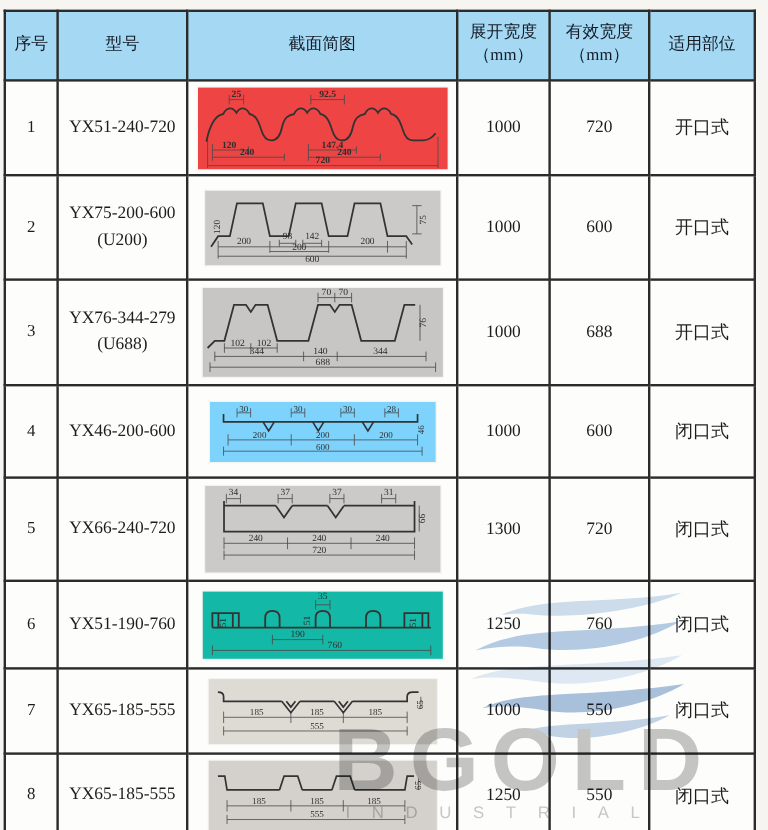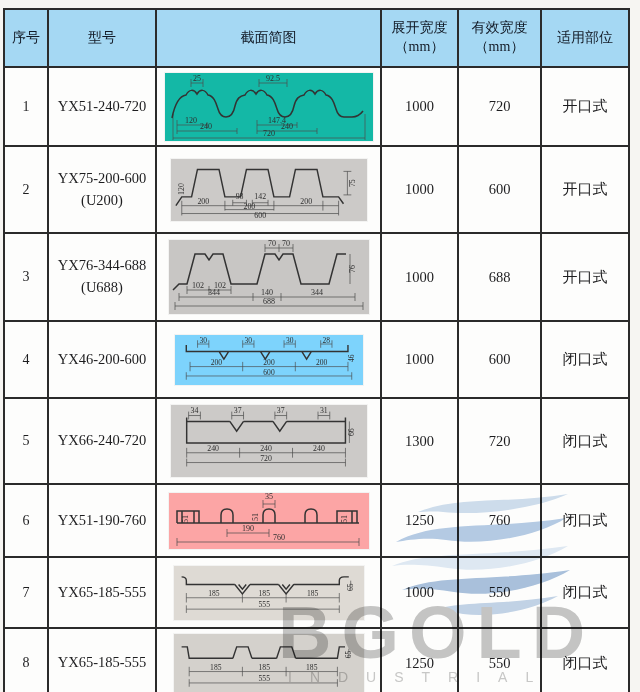--- a/index.html
+++ b/index.html
@@ -96,21 +96,21 @@
       </tr>
   </thead>
   <tbody>
   <tr>
     <td class="c-no">1</td>
     <td class="c-model">
       <div>YX51-240-720</div>
       <div class="model-sub"></div>
     </td>
     <td class="c-diagram">
-      <div class="diagram" style="background: #14b8a6;"><svg width="208" height="68" viewBox="0 0 200 68">
+      <div class="diagram" style="background: #ef4444; font-weight: bold;"><svg width="208" height="68" viewBox="0 0 200 68">
               <path d="M22,10 L34,10 M22,6 L22,14 M34,6 L34,14 M90,10 L118,10 M90,6 L90,14 M118,6 L118,14 M8,52 L38,52 M88,52 L128,52 M8,58 L68,58 M88,58 L148,58 M4,65 L196,65 M8,47 L8,61 M38,49 L38,55 M68,55 L68,61 M88,47 L88,61 M128,49 L128,55 M148,55 L148,61 M4,41 L4,67 M196,41 L196,67" fill="none" stroke="#4a4a4a" stroke-width="0.7"></path>
               <path d="M3,45 C6,30 11,23 17,22 C20,16 25,16 28,21 C31,16 36,16 39,22 C45,23 47,30 49,36 C51,43 54,44 57,44 C63,44 65,38 66,33 C68,25 71,23 76,22 C79,16 84,16 87,21 C90,16 95,16 98,22 C104,23 106,30 108,36 C110,43 113,44 116,44 C122,44 124,38 125,33 C127,25 130,23 135,22 C138,16 143,16 146,21 C149,16 154,16 157,22 C163,23 165,30 167,36 C169,43 172,44 175,44 L183,44 C188,44 191,42 194,38" fill="none" stroke="#333" stroke-width="1.5"></path>
               <text class="dim-label" x="28" y="8" text-anchor="middle">25</text>
               <text class="dim-label" x="104" y="8" text-anchor="middle">92.5</text>
               <text class="dim-label" x="22" y="50" text-anchor="middle">120</text>
               <text class="dim-label" x="108" y="50" text-anchor="middle">147.4</text>
               <text class="dim-label" x="37" y="56" text-anchor="middle">240</text>
               <text class="dim-label" x="118" y="56" text-anchor="middle">240</text>
               <text class="dim-label" x="100" y="63" text-anchor="middle">720</text>
             </svg></div>
@@ -141,21 +141,21 @@
             </svg></div>
     </td>
     <td class="c-num">1000</td>
     <td class="c-num">600</td>
     <td class="c-type">开口式</td>
   </tr>
 
   <tr>
     <td class="c-no">3</td>
     <td class="c-model">
-      <div>YX76-344-688</div>
+      <div>YX76-344-279</div>
       <div class="model-sub">(U688)</div>
     </td>
     <td class="c-diagram">
       <div class="diagram" style="background: rgb(200, 198, 196);"><svg width="200" height="74" viewBox="0 0 200 74">
               <path d="M96,8 L124,8 M96,4 L96,12 M110,4 L110,12 M124,4 L124,12 M18,50 L62,50 M18,46 L18,54 M40,46 L40,54 M62,46 L62,54 M10,57 L186,57 M10,53 L10,61 M84,53 L84,61 M112,53 L112,61 M186,53 L186,61 M6,66 L194,66 M6,62 L6,70 M194,62 L194,70 M181,14 L181,44" fill="none" stroke="#4a4a4a" stroke-width="0.7"></path>
               <path d="M4,50 L10,44 L18,44 L26,14 L36,14 L40,20 L44,14 L54,14 L62,44 L88,44 L96,14 L106,14 L110,20 L114,14 L124,14 L132,44 L160,44 L168,14 L177,14" fill="none" stroke="#333" stroke-width="1.5"></path>
               <text class="dim-label" x="103" y="6" text-anchor="middle">70</text>
               <text class="dim-label" x="117" y="6" text-anchor="middle">70</text>
               <text class="dim-label" x="29" y="48" text-anchor="middle">102</text>
               <text class="dim-label" x="51" y="48" text-anchor="middle">102</text>
@@ -223,21 +223,21 @@
     <td class="c-type">闭口式</td>
   </tr>
 
   <tr>
     <td class="c-no">6</td>
     <td class="c-model">
       <div>YX51-190-760</div>
       <div class="model-sub"></div>
     </td>
     <td class="c-diagram">
-      <div class="diagram" style="background: #fca5a5;"><svg width="200" height="56" viewBox="0 0 200 56">
+      <div class="diagram" style="background: #14b8a6;"><svg width="200" height="56" viewBox="0 0 200 56">
               <path d="M94,11 L106,11 M94,7 L94,15 M106,7 L106,15 M58,40 L100,40 M58,36 L58,44 M100,36 L100,44 M8,49 L190,49 M8,45 L8,53 M190,45 L190,53" fill="none" stroke="#4a4a4a" stroke-width="0.7"></path>
               <path d="M8,30 L190,30 M8,30 L8,18 L30,18 L30,30 M13,18 L13,30 M25,18 L25,30 M52,30 L52,22 Q52,16 58,16 Q64,16 64,22 L64,30 M94,30 L94,22 Q94,16 100,16 Q106,16 106,22 L106,30 M136,30 L136,22 Q136,16 142,16 Q148,16 148,22 L148,30 M168,30 L168,18 L188,18 L188,30 M183,18 L183,30" fill="none" stroke="#333" stroke-width="1.5"></path>
               <text class="dim-label" x="19" y="26" text-anchor="middle" transform="rotate(-90 19 26)">51</text>
               <text class="dim-label" x="100" y="6" text-anchor="middle">35</text>
               <text class="dim-label" x="89" y="24" text-anchor="middle" transform="rotate(-90 89 24)">51</text>
               <text class="dim-label" x="178" y="26" text-anchor="middle" transform="rotate(-90 178 26)">51</text>
               <text class="dim-label" x="79" y="38" text-anchor="middle">190</text>
               <text class="dim-label" x="110" y="47" text-anchor="middle">760</text>
             </svg></div>
     </td>

